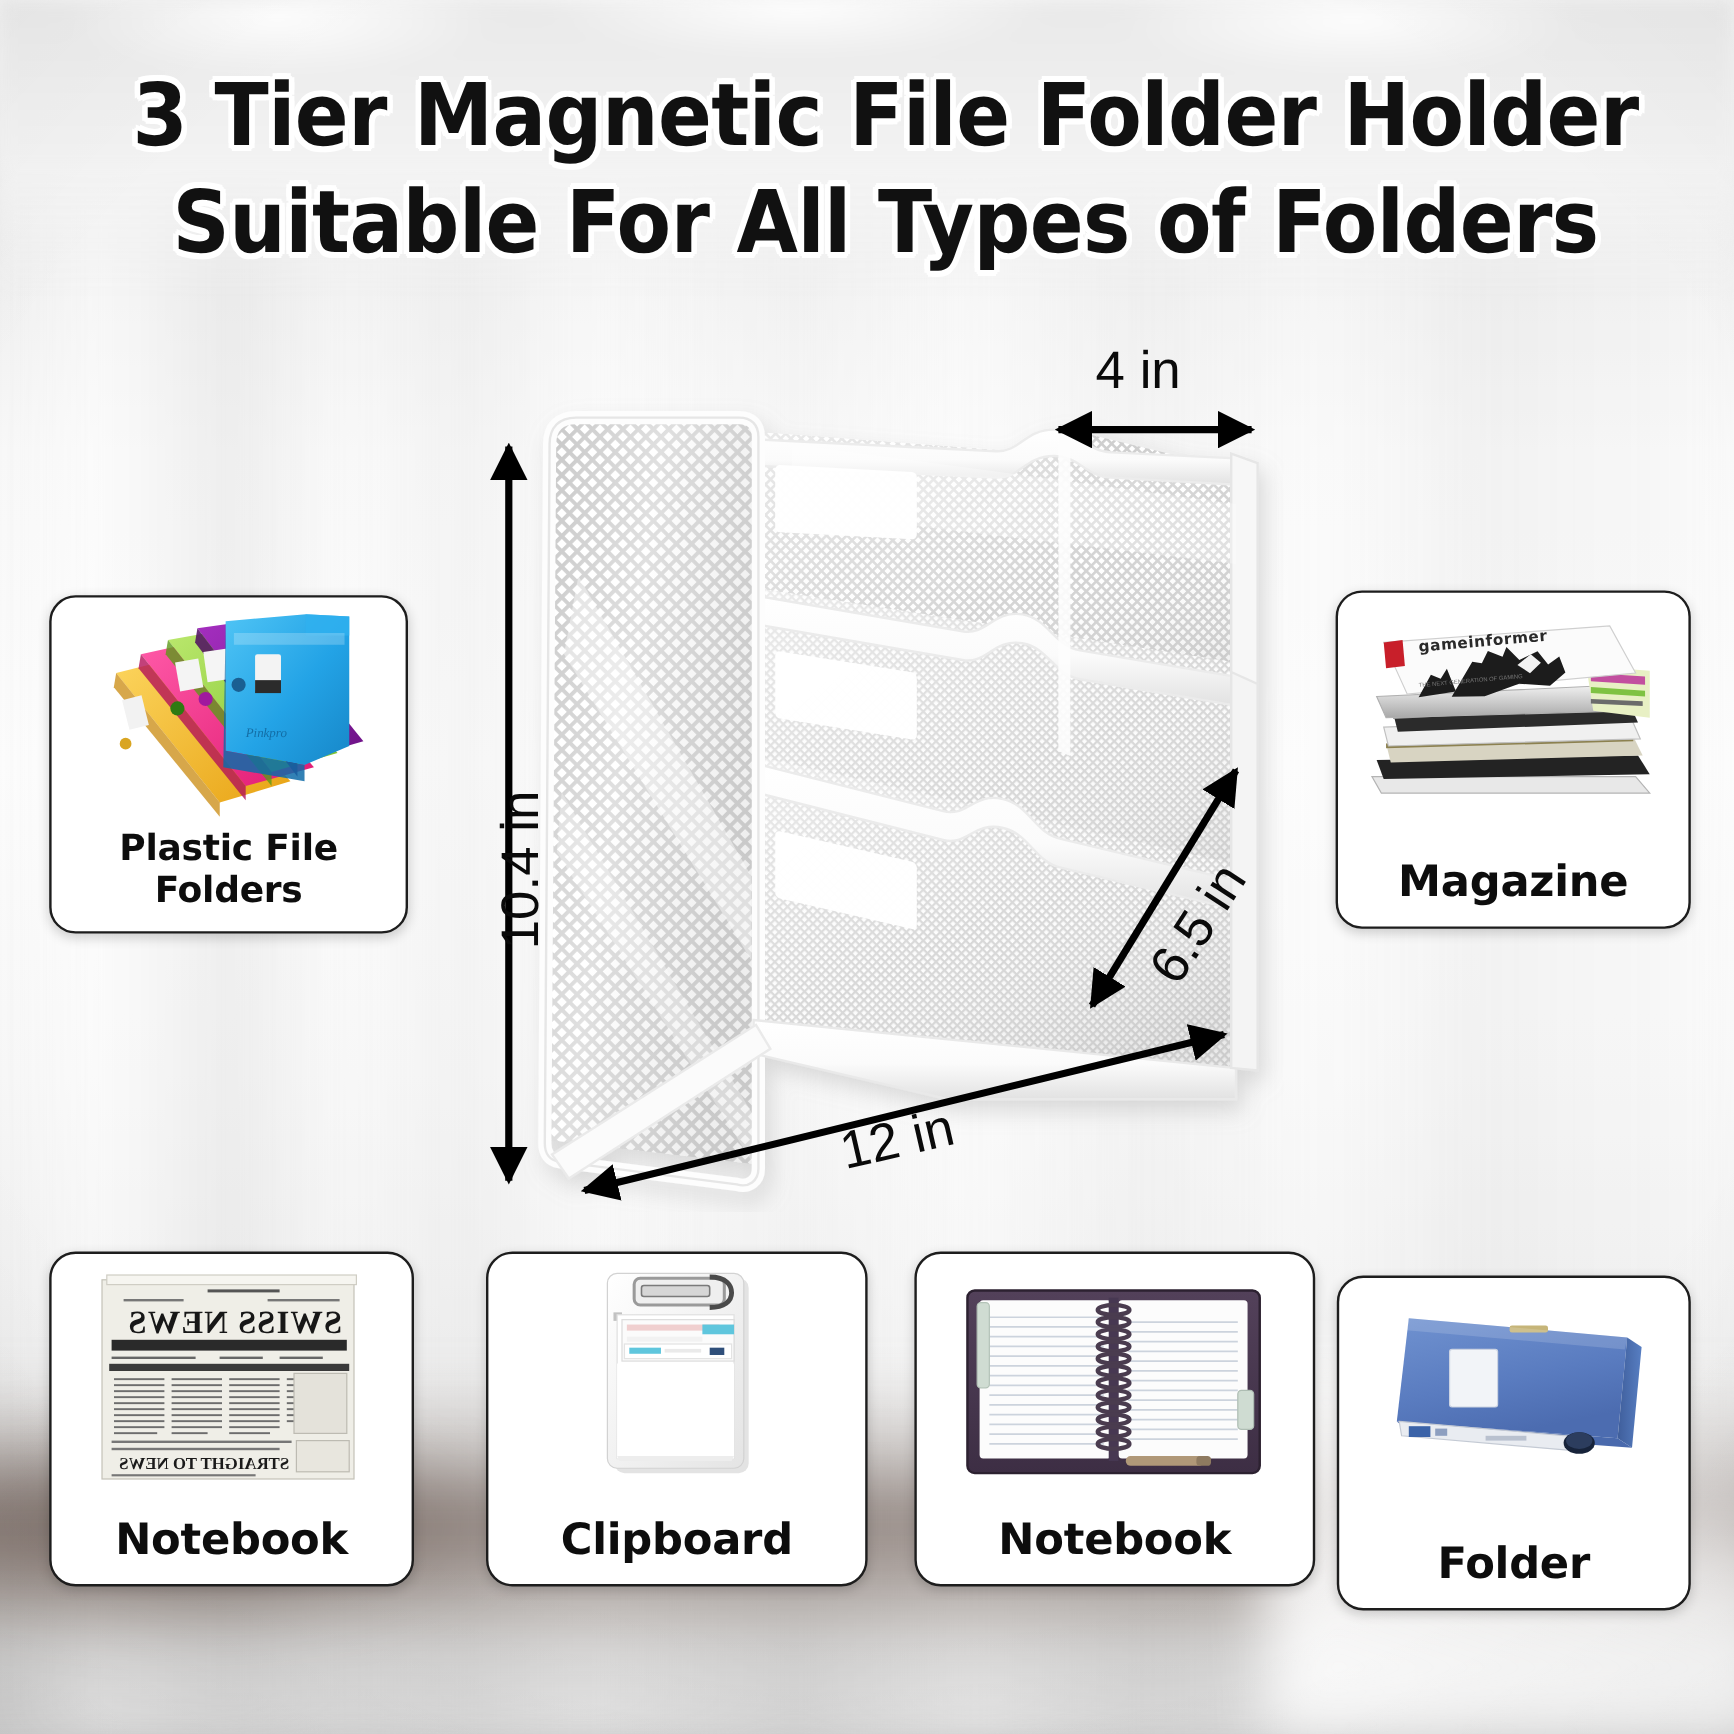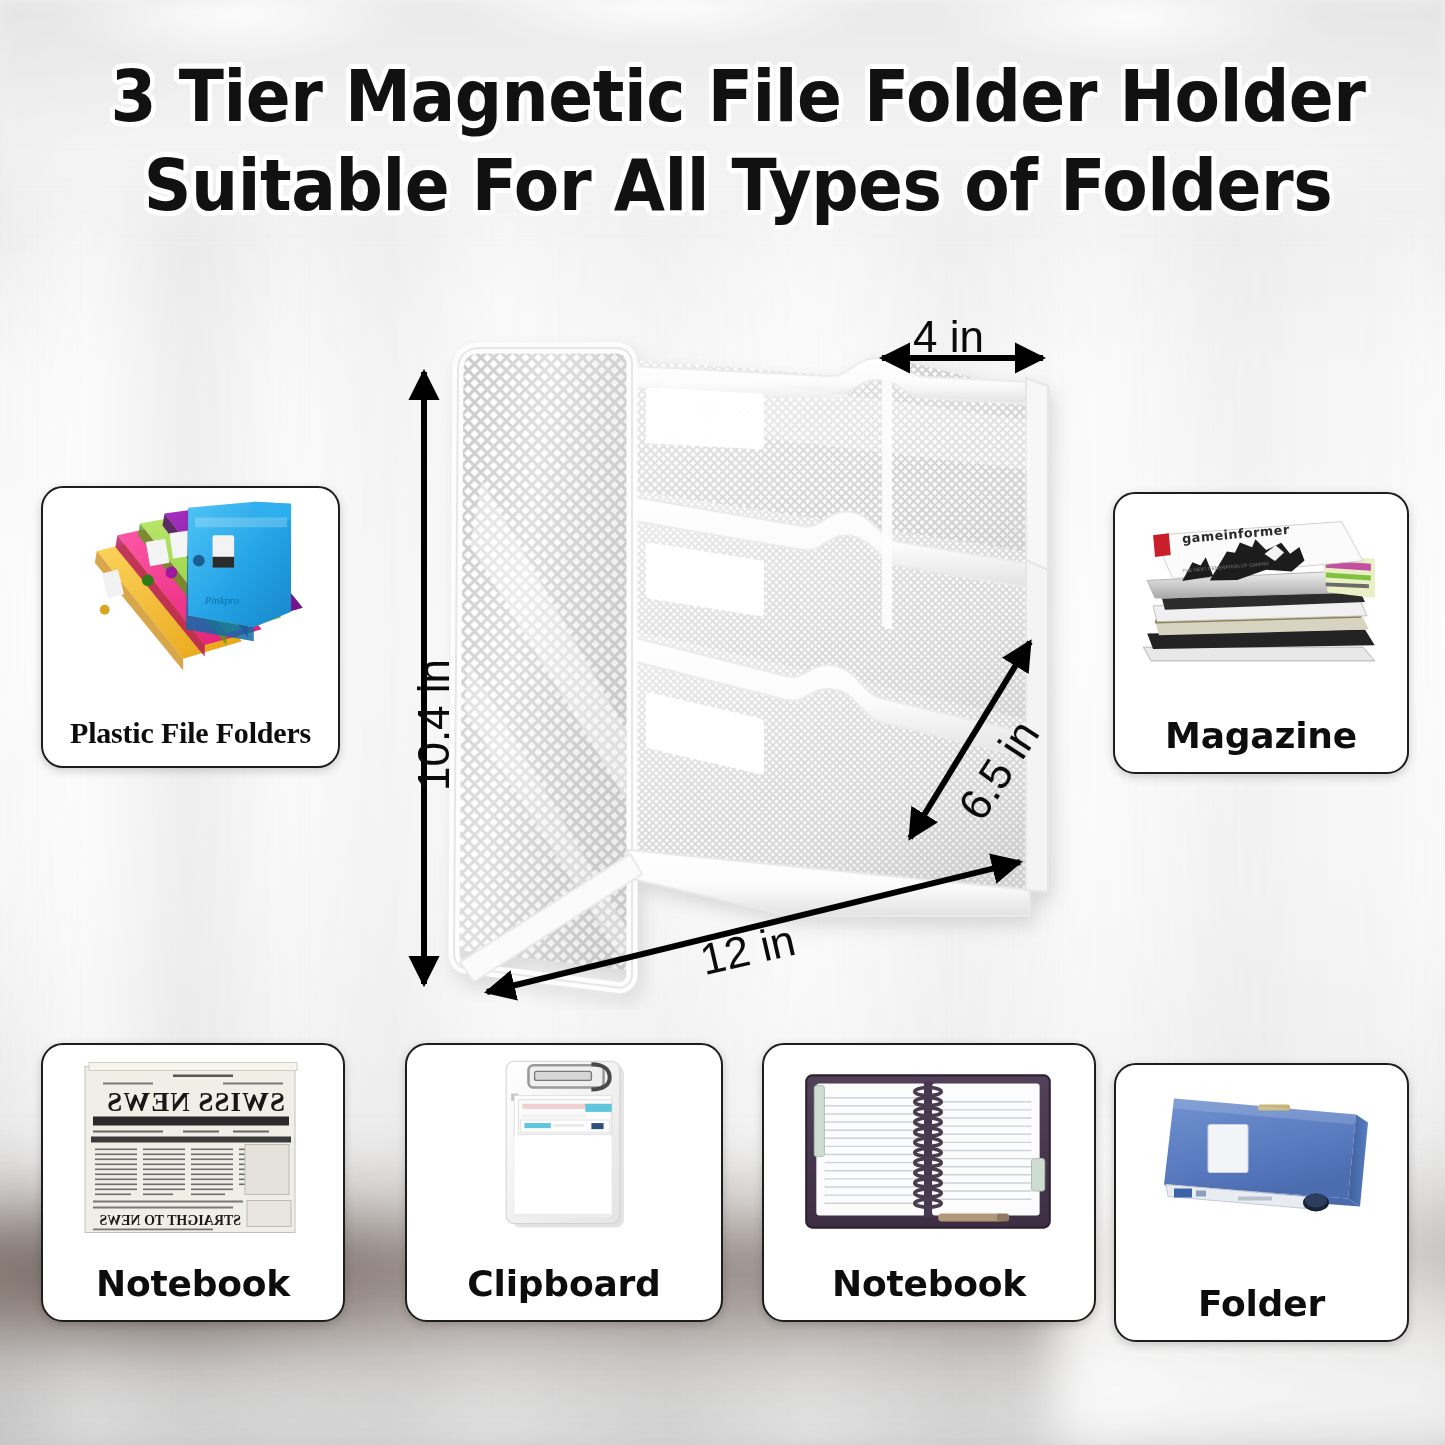--- a/index.html
+++ b/index.html
@@ -150,21 +150,21 @@
     position: absolute;
     left: 0; right: 0;
     bottom: 16px;
     text-align: center;
     font-family: "DejaVu Sans", sans-serif;
     font-weight: 700;
     font-size: 36px;
     color: #0d0d0d;
     letter-spacing: -0.2px;
   }
-  .card-label.sm { font-size: 30px; font-family: Liberation Serif, serif; }
+  .card-label.sm { font-size: 30px; }
 
   
   #product {
     position: absolute;
     left: 430px;
     top: 330px;
     width: 640px;
     height: 680px;
     z-index: 20;
   }
@@ -180,21 +180,21 @@
     z-index: 35;
   }
   #dim-height-label {
     left: 368px;
     top: 700px;
     transform: rotate(-90deg);
     transform-origin: center center;
   }
   #dim-width-top-label {
     left: 913px;
-    top: 312px;
+    top: 284px;
   }
   #dim-depth-label {
     left: 945px;
     top: 745px;
     transform: rotate(-57deg);
     transform-origin: center center;
   }
   #dim-length-label {
     left: 700px;
     top: 925px;
@@ -350,21 +350,21 @@
     <line x1="910" y1="838" x2="1030" y2="642" stroke="#000000" stroke-width="6" marker-start="url(#arrHead)" marker-end="url(#arrHead)"></line>
 
     <line x1="487" y1="992" x2="1020" y2="862" stroke="#000000" stroke-width="6" marker-start="url(#arrHead)" marker-end="url(#arrHead)"></line>
   </svg>
 
   <div class="dim-label" id="dim-height-label">10.4 in</div>
   <div class="dim-label" id="dim-width-top-label">4 in</div>
   <div class="dim-label" id="dim-depth-label">6.5 in</div>
   <div class="dim-label" id="dim-length-label">12 in</div>
 
-  <div class="card" style="left:41px; top:486px; width:295px; height:278px;">
+  <div class="card" style="left:41px; top:496px; width:295px; height:278px;">
     <div class="card-art">
       <svg viewBox="0 0 295 210" width="100%" height="100%" preserveAspectRatio="xMidYMid meet">
         <defs>
           <linearGradient id="fYel" x1="0" y1="0" x2="1" y2="1">
             <stop offset="0%" stop-color="#fcd55e"></stop>
               <stop offset="100%" stop-color="#e8a314"></stop>
           </linearGradient>
           <linearGradient id="fPnk" x1="0" y1="0" x2="1" y2="1">
             <stop offset="0%" stop-color="#ff5aa8"></stop>
               <stop offset="100%" stop-color="#e01a72"></stop>

